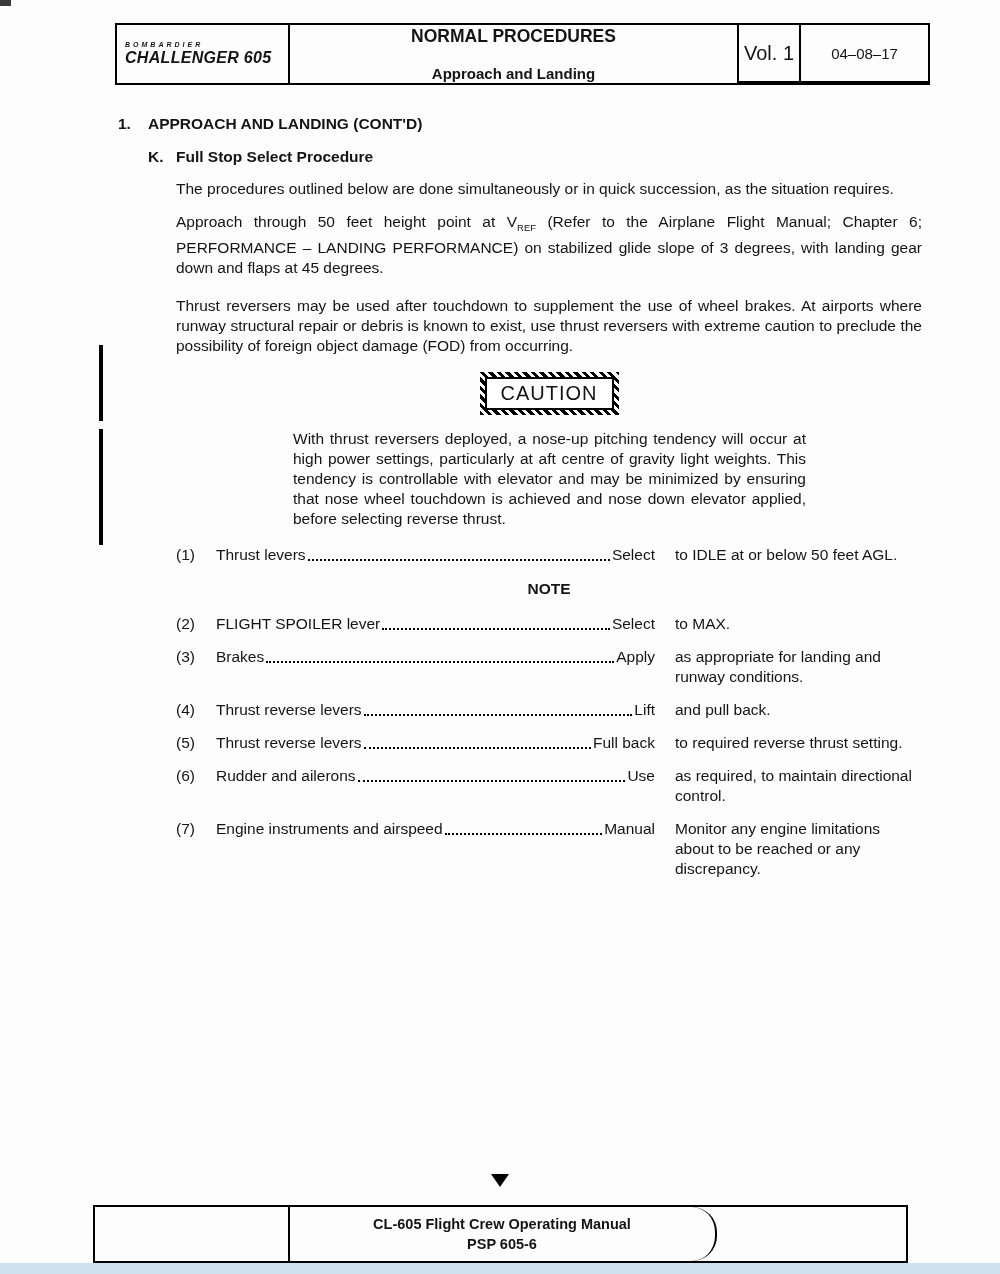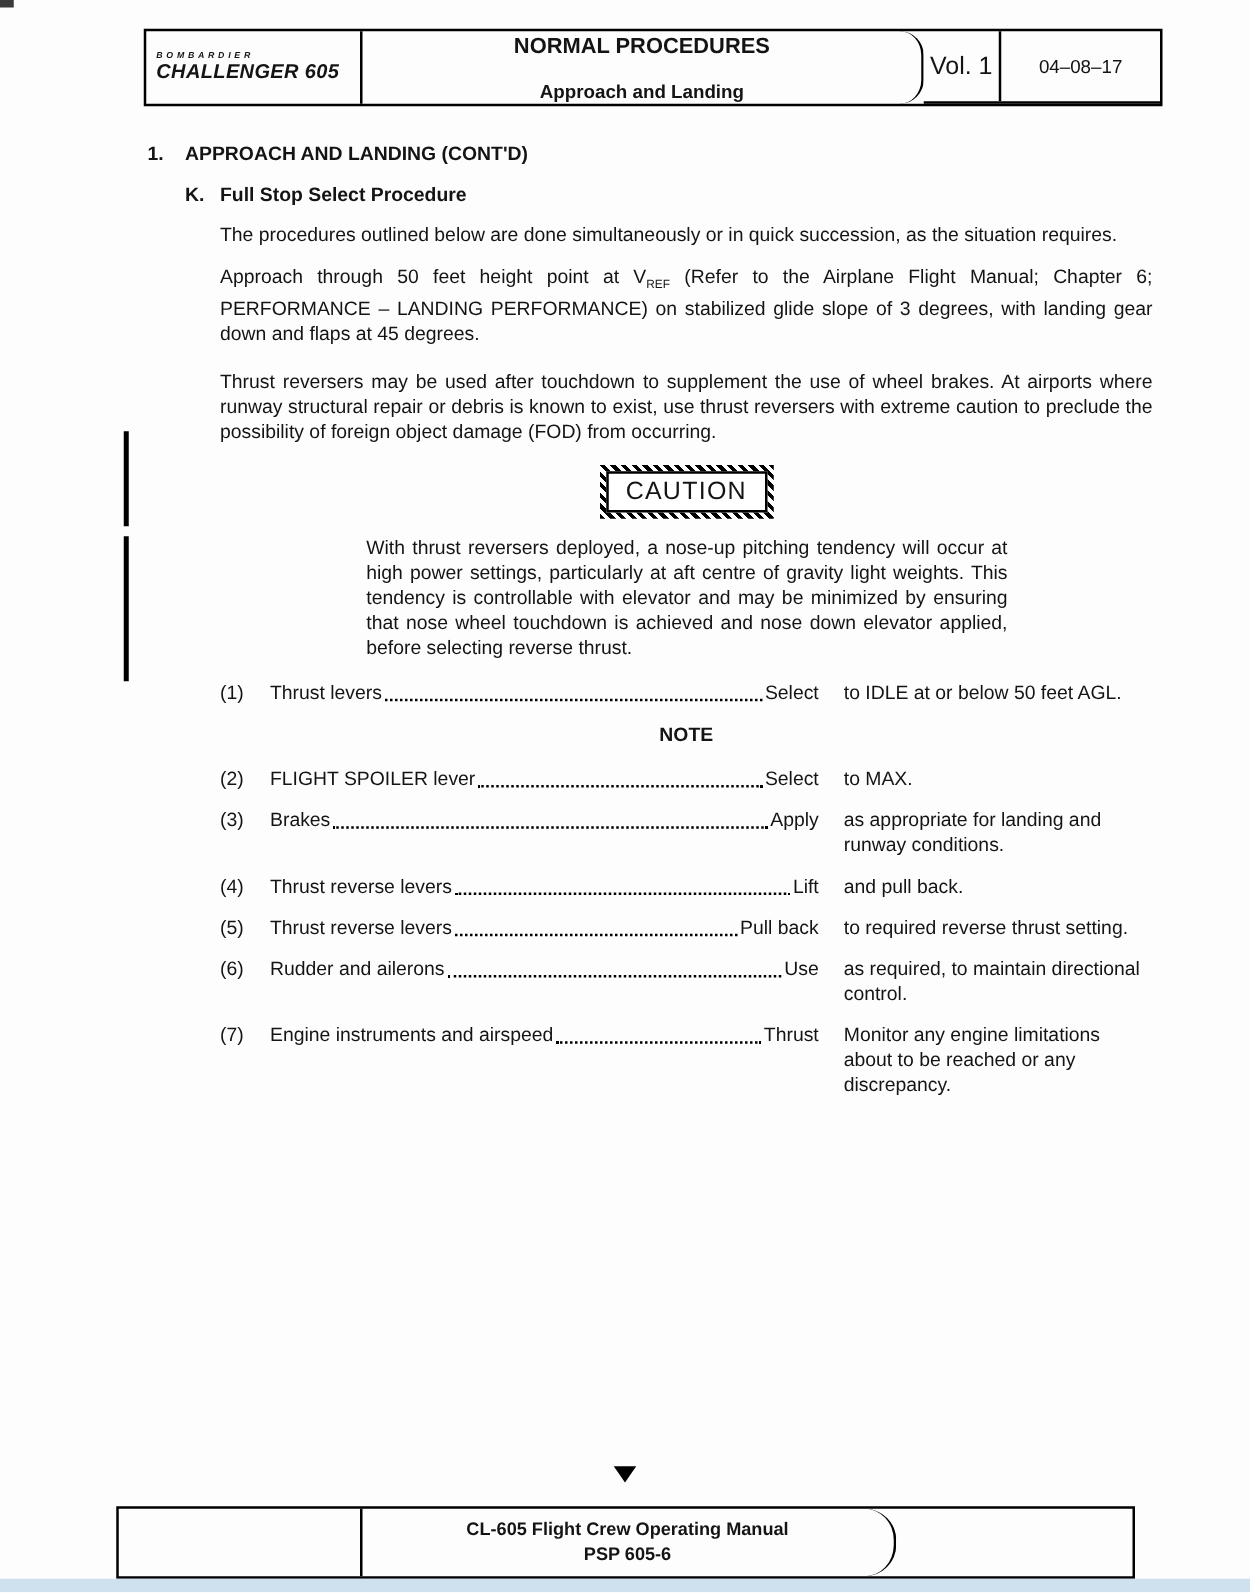--- a/index.html
+++ b/index.html
@@ -21,21 +21,21 @@
   }
   .h-left {
     width:173px; border-right:2px solid #000;
     display:flex; flex-direction:column; justify-content:center; align-items:flex-start;
     padding-left:8px; box-sizing:border-box;
   }
   .brand { font-size:7px; font-weight:bold; font-style:italic; letter-spacing:3px; }
   .model { font-size:16px; font-weight:bold; font-style:italic; letter-spacing:0.3px; margin-top:1px; }
   .h-center {
     flex:1; border-right:2px solid #000;
-    display:flex; flex-direction:column; justify-content:center; align-items:center; gap:18px;border-radius:19px;
+    display:flex; flex-direction:column; justify-content:center; align-items:center; gap:18px;
   }
   .h-title { font-size:17.5px; font-weight:bold; }
   .h-subtitle { font-size:15px; font-weight:bold; }
   .h-right { width:189px; display:flex; flex-direction:column; }
   .h-right-top { flex:1; display:flex; border-bottom:2px solid #000; }
   .h-vol {
     width:60px; border-right:2px solid #000;
     display:flex; align-items:center; justify-content:center; font-size:20px;
   }
   .h-code { flex:1; display:flex; align-items:center; justify-content:center; font-size:15px; }
@@ -215,41 +215,41 @@
       </span>
       <span class="step-result">and pull back.</span>
     </div>
 
 
     <div class="step">
       <span class="step-num">(5)</span>
       <span class="step-main">
         <span class="step-item">Thrust reverse levers</span>
         <span class="dots"></span>
-        <span class="step-action">Pull back</span>
+        <span class="step-action">Full back</span>
       </span>
       <span class="step-result">to required reverse thrust setting.</span>
     </div>
 
     <div class="step">
       <span class="step-num">(6)</span>
       <span class="step-main">
         <span class="step-item">Rudder and ailerons</span>
         <span class="dots"></span>
         <span class="step-action">Use</span>
       </span>
       <span class="step-result">as required, to maintain directional control.</span>
     </div>
 
     <div class="step">
       <span class="step-num">(7)</span>
       <span class="step-main">
         <span class="step-item">Engine instruments and airspeed</span>
         <span class="dots"></span>
-        <span class="step-action">Thrust</span>
+        <span class="step-action">Manual</span>
       </span>
       <span class="step-result">Monitor any engine limitations about to be reached or any discrepancy.</span>
     </div>
 
   </div>
 
   <div class="footer-area">
     <div class="marker-row">
       <span class="down-triangle"></span>
     </div>

